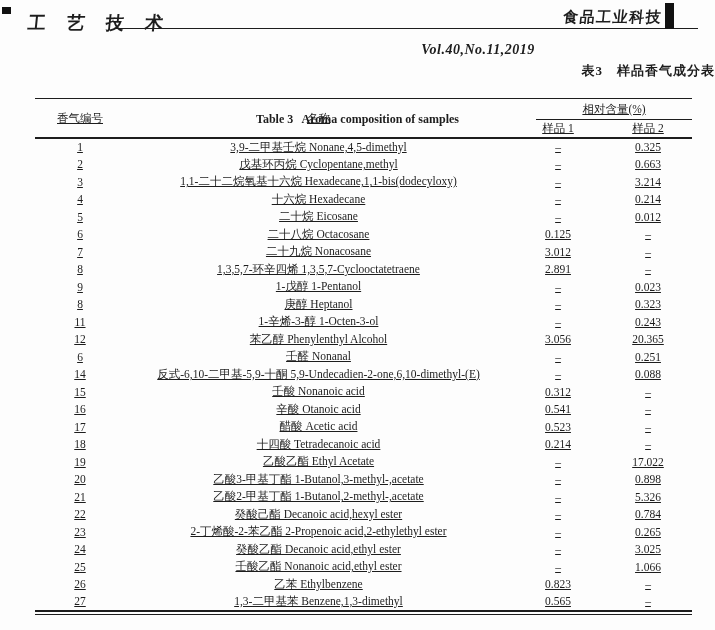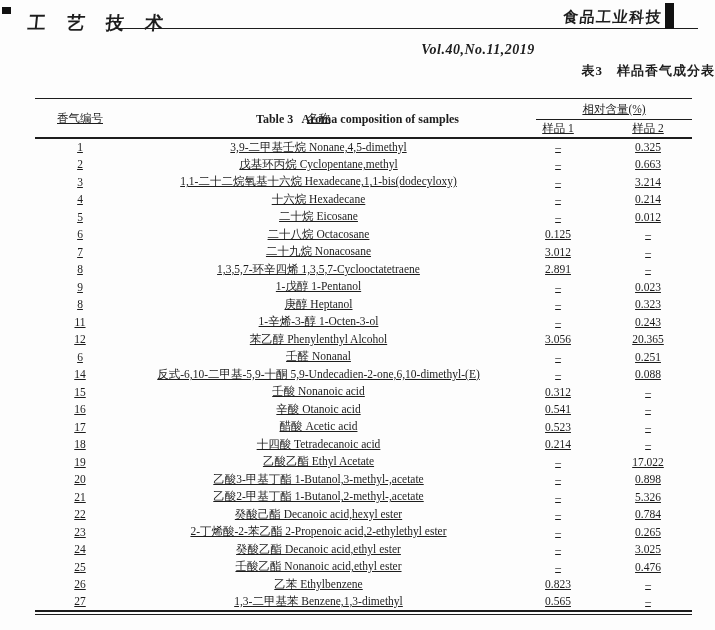--- a/index.html
+++ b/index.html
@@ -269,21 +269,21 @@
         <tr>
           <td>24</td>
           <td>癸酸乙酯 Decanoic acid,ethyl ester</td>
           <td>–</td>
           <td>3.025</td>
         </tr>
         <tr>
           <td>25</td>
           <td>壬酸乙酯 Nonanoic acid,ethyl ester</td>
           <td>–</td>
-          <td>0.476</td>
+          <td>1.066</td>
         </tr>
         <tr>
           <td>26</td>
           <td>乙苯 Ethylbenzene</td>
           <td>0.823</td>
           <td>–</td>
         </tr>
         <tr>
           <td>27</td>
           <td>1,3-二甲基苯 Benzene,1,3-dimethyl</td>

